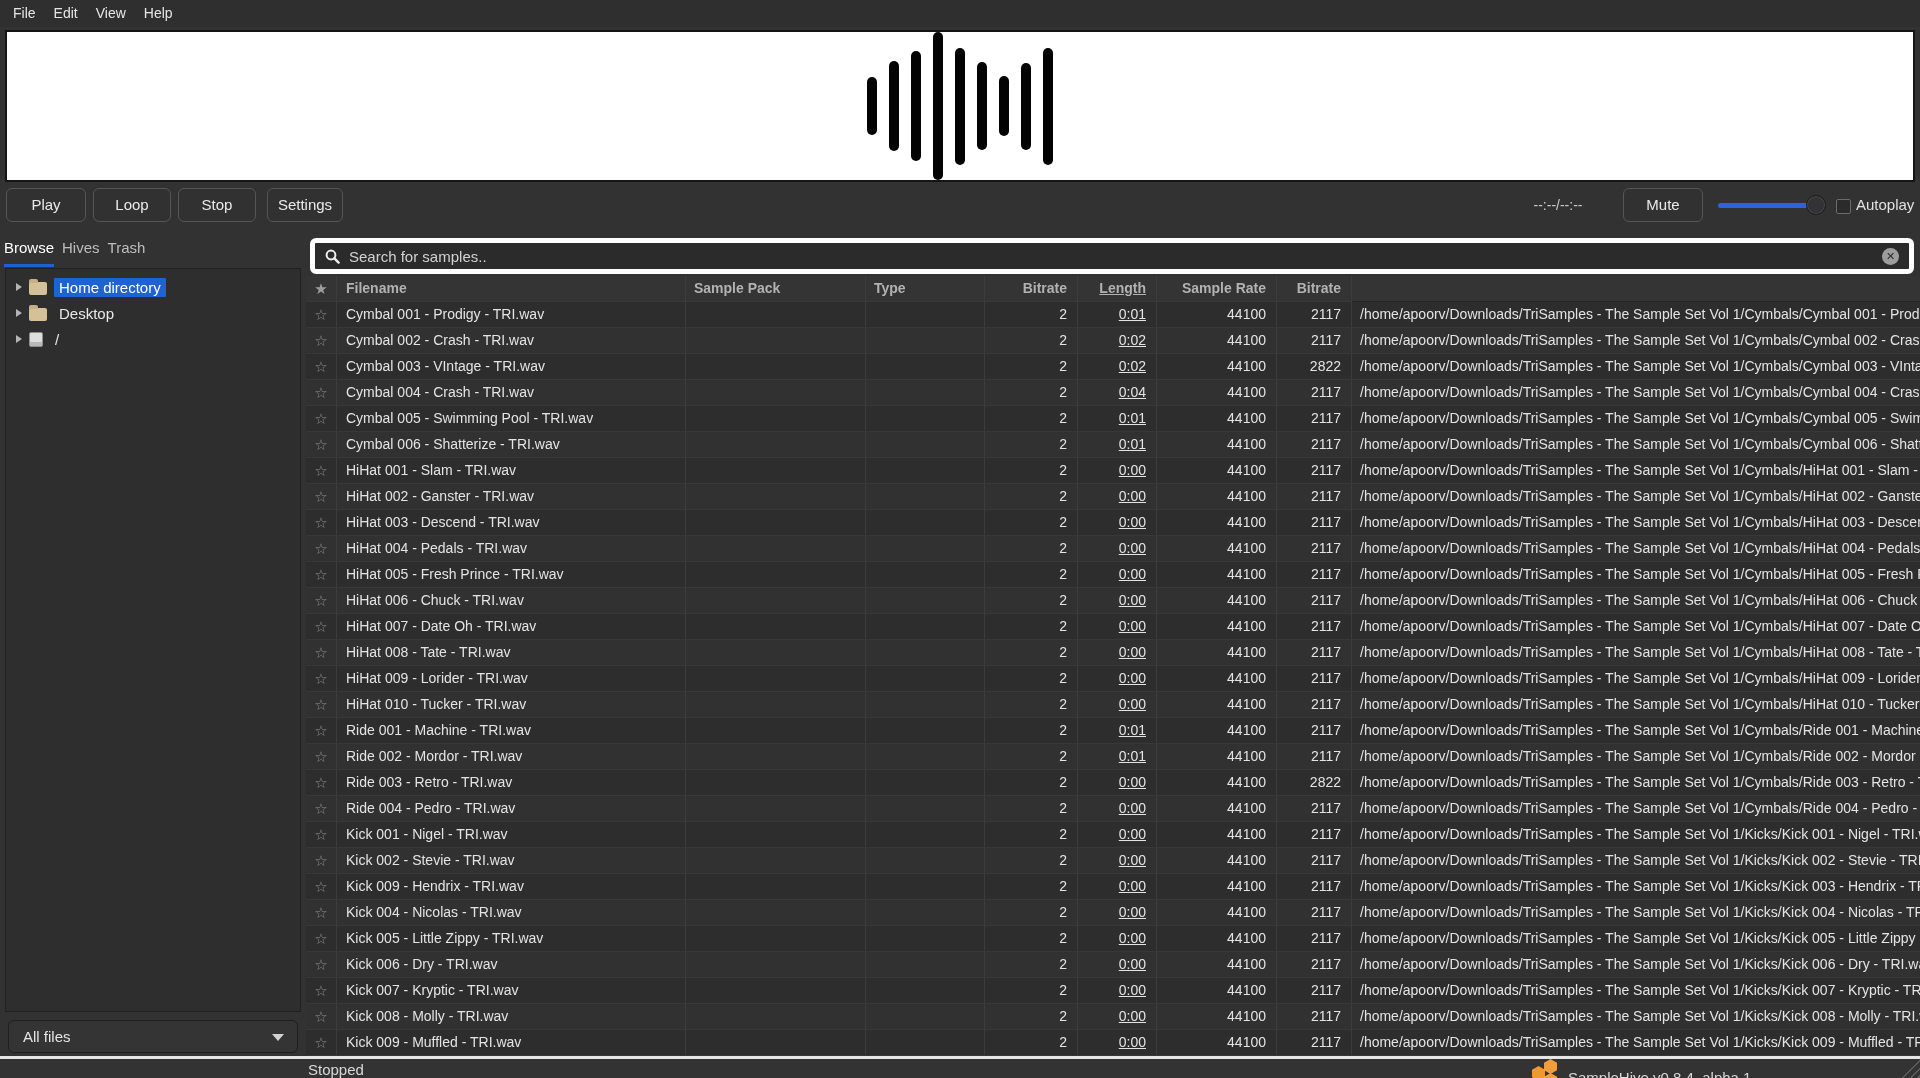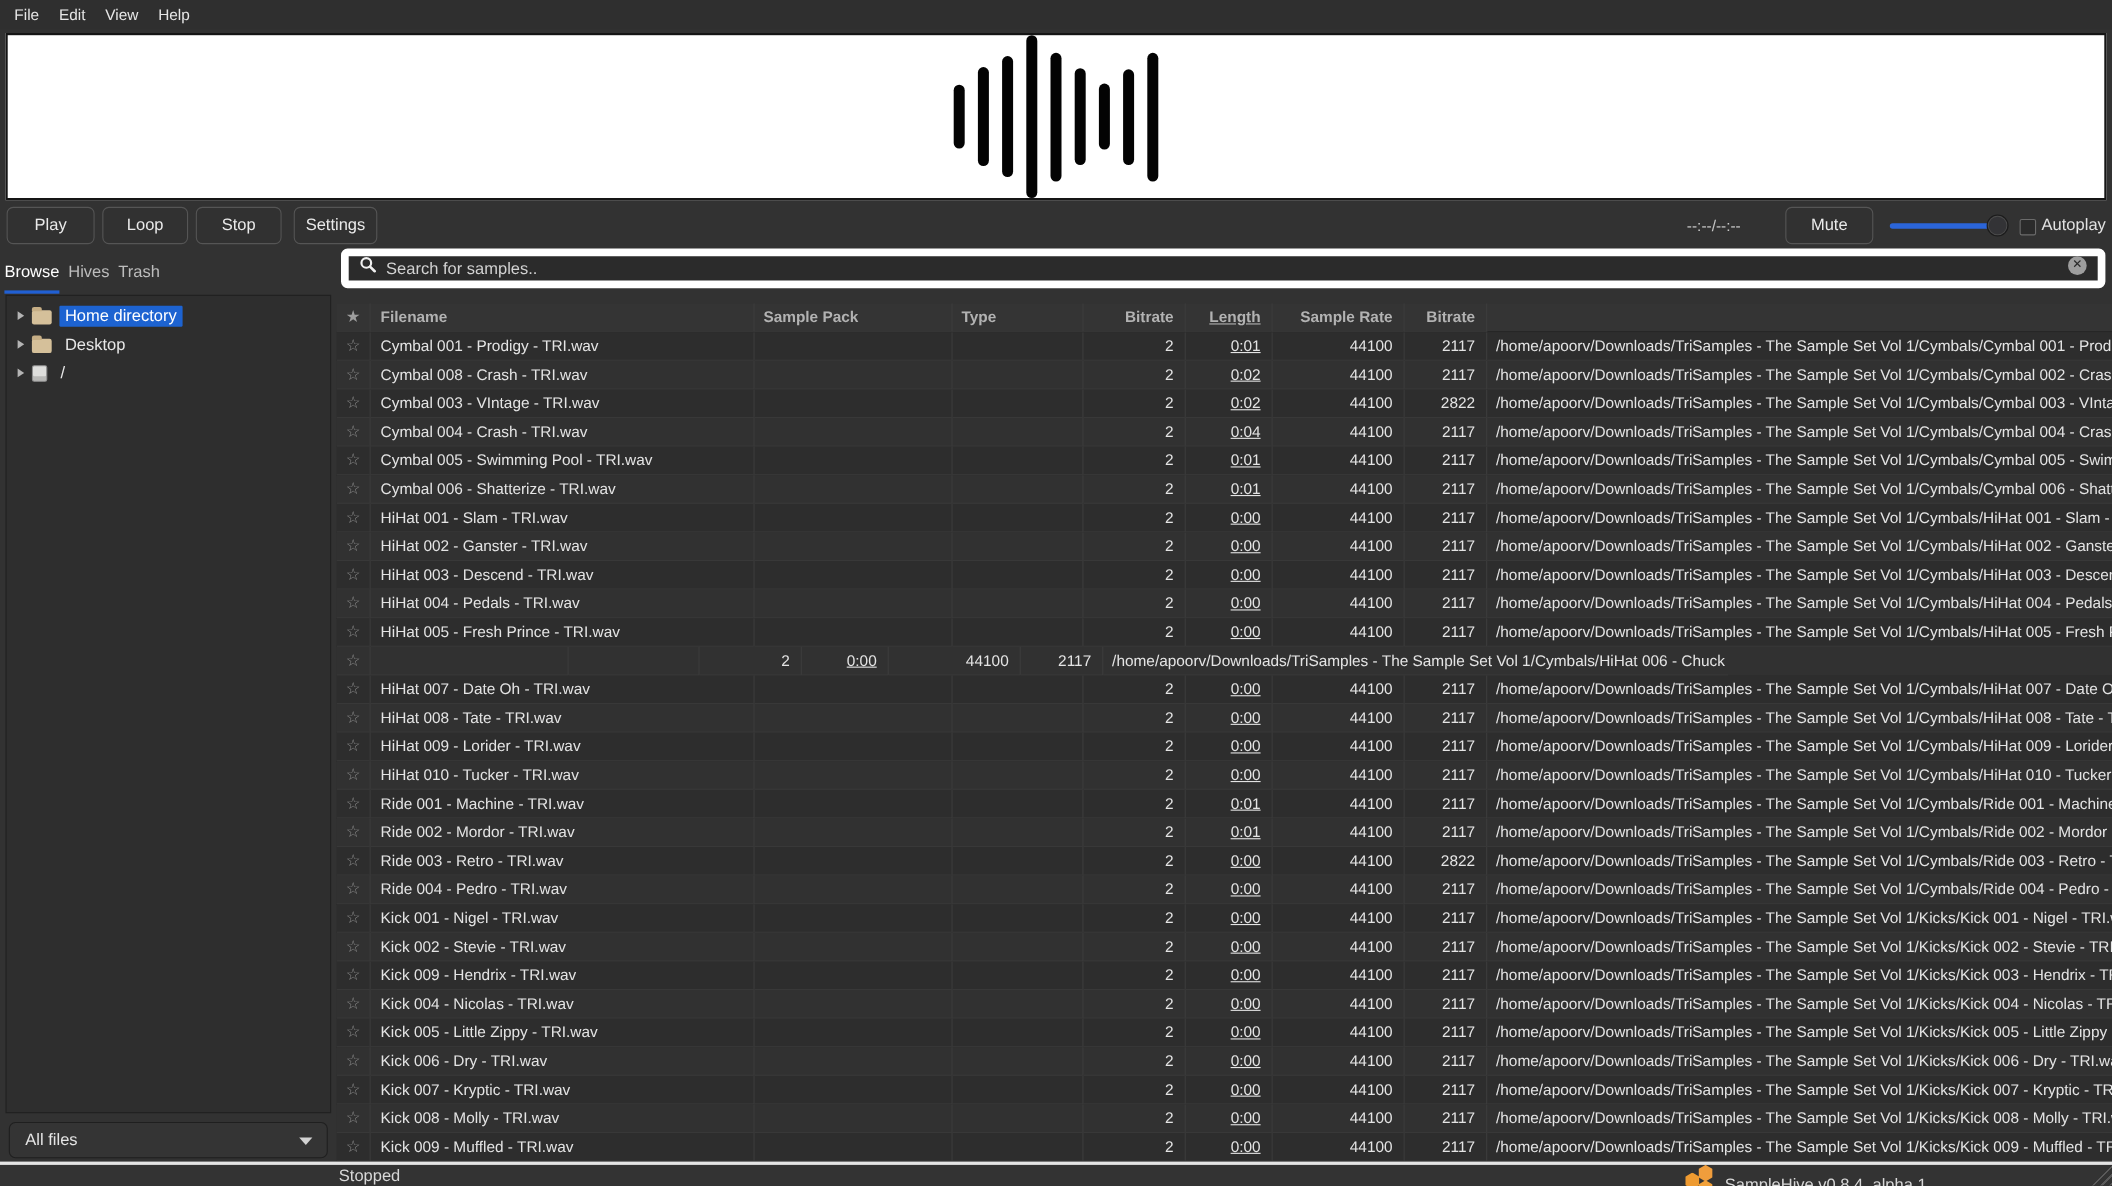--- a/index.html
+++ b/index.html
@@ -53,23 +53,23 @@
   .tree-label { font-size:15px; color:#e8e8e8; padding:1px 5px; border-radius:1px; }
   .tree-label.selected { background:var(--selection); color:#ffffff; }
   .combo { position:absolute; left:8px; top:1020px; width:290px; height:33px;
     background:#343434; border:1px solid #1f1f1f; border-radius:6px; font-size:15px;
     color:#e4e4e4; line-height:31px; padding-left:14px; }
   .combo-arrow { position:absolute; right:13px; top:13px; width:0; height:0;
     border-top:7px solid #d2d2d2; border-left:6px solid transparent;
     border-right:6px solid transparent; }
 
   
-  .search { position:absolute; left:310px; top:226px; width:1604px; height:36px;
-    background:#2b2b2b; border:7px solid #ffffff; border-radius:6px;
-    display:flex; padding:0 10px; }
+  .search { position:absolute; left:310px; top:238px; width:1604px; height:36px;
+    background:#2b2b2b; border:5px solid #ffffff; border-radius:6px;
+    display:flex; align-items:center; padding:0 10px; }
   .search input { flex:1; background:transparent; border:none; outline:none;
     color:#e8e8e8; font-size:15px; font-family:inherit; margin-left:9px; }
   .search input::placeholder { color:#d2d2d2; opacity:1; }
   .clear-ic { width:17px; height:17px; border-radius:50%; background:#9d9d9d;
     color:#2b2b2b; font-size:11px; font-weight:bold; text-align:center;
     line-height:17px; flex:none; }
 
   
   .thead { position:absolute; left:306px; top:276px; width:1614px; height:26px;
     background:#343434; display:flex; border-bottom:1px solid #252525; }
@@ -197,21 +197,21 @@
     <span class="c pack"></span>
     <span class="c type"></span>
     <span class="c chan">2</span>
     <span class="c len">0:01</span>
     <span class="c rate">44100</span>
     <span class="c bit">2117</span>
     <span class="c path">/home/apoorv/Downloads/TriSamples - The Sample Set Vol 1/Cymbals/Cymbal 001 - Prodigy - TRI.wav</span>
   </div>
     <div class="trow alt">
     <span class="c star"><span class="star-glyph">☆</span></span>
-    <span class="c fname">Cymbal 008 - Crash - TRI.wav</span>
+    <span class="c fname">Cymbal 002 - Crash - TRI.wav</span>
     <span class="c pack"></span>
     <span class="c type"></span>
     <span class="c chan">2</span>
     <span class="c len">0:02</span>
     <span class="c rate">44100</span>
     <span class="c bit">2117</span>
     <span class="c path">/home/apoorv/Downloads/TriSamples - The Sample Set Vol 1/Cymbals/Cymbal 002 - Crash - TRI.wav</span>
   </div>
     <div class="trow">
     <span class="c star"><span class="star-glyph">☆</span></span>
@@ -307,20 +307,21 @@
     <span class="c pack"></span>
     <span class="c type"></span>
     <span class="c chan">2</span>
     <span class="c len">0:00</span>
     <span class="c rate">44100</span>
     <span class="c bit">2117</span>
     <span class="c path">/home/apoorv/Downloads/TriSamples - The Sample Set Vol 1/Cymbals/HiHat 005 - Fresh Prince - TRI.wav</span>
   </div>
     <div class="trow alt">
     <span class="c star"><span class="star-glyph">☆</span></span>
+    <span class="c fname">HiHat 006 - Chuck - TRI.wav</span>
     <span class="c pack"></span>
     <span class="c type"></span>
     <span class="c chan">2</span>
     <span class="c len">0:00</span>
     <span class="c rate">44100</span>
     <span class="c bit">2117</span>
     <span class="c path">/home/apoorv/Downloads/TriSamples - The Sample Set Vol 1/Cymbals/HiHat 006 - Chuck - TRI.wav</span>
   </div>
     <div class="trow">
     <span class="c star"><span class="star-glyph">☆</span></span>

